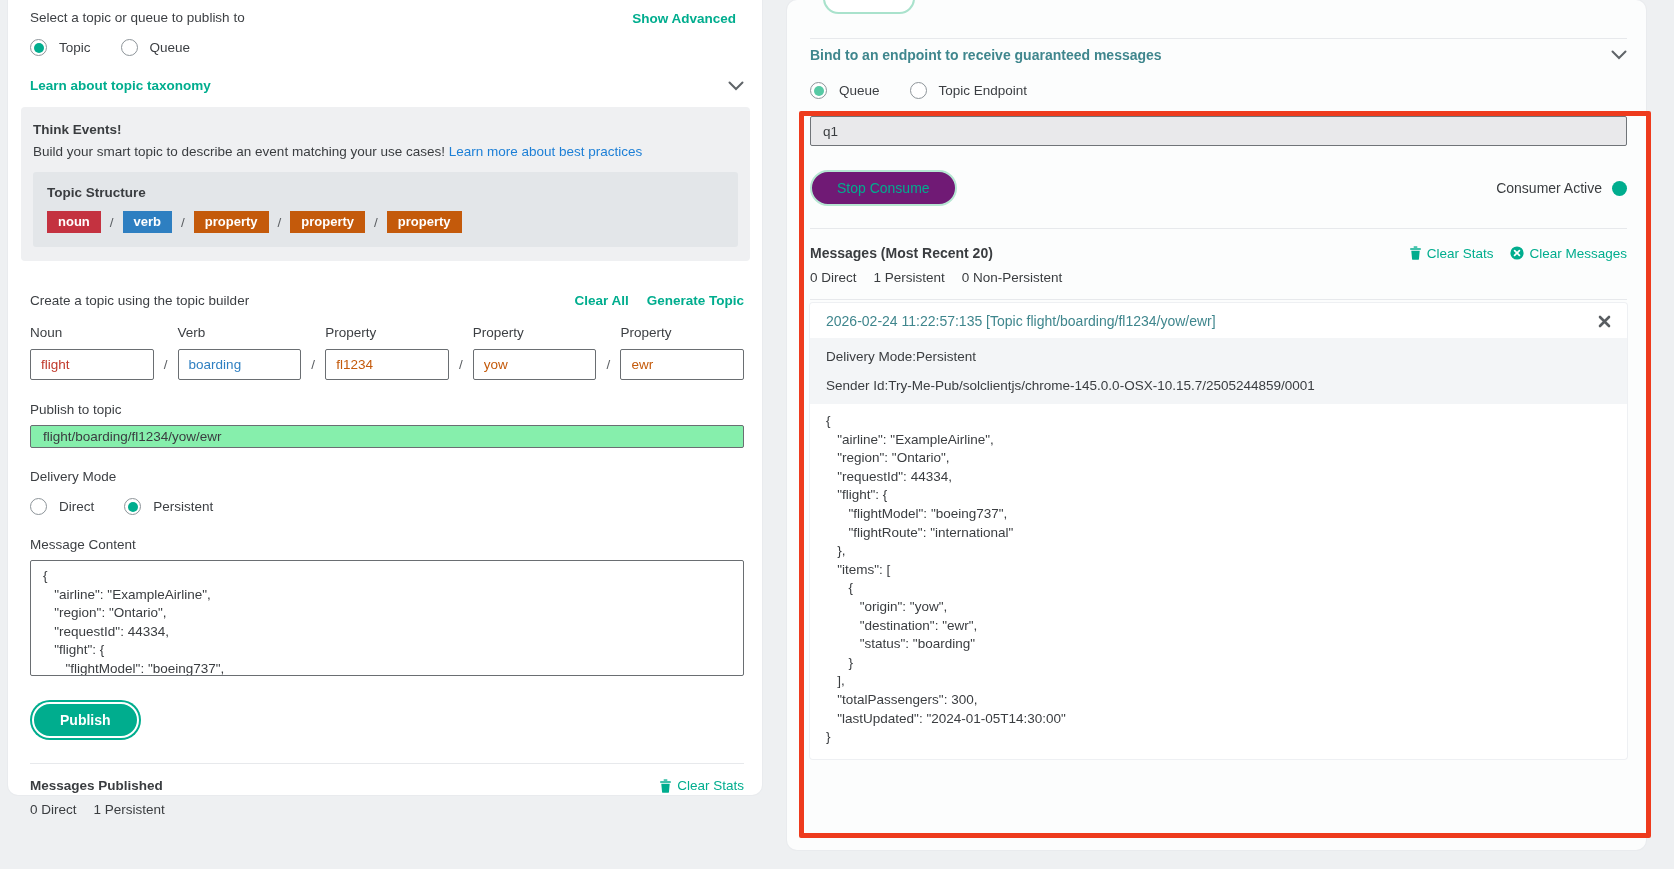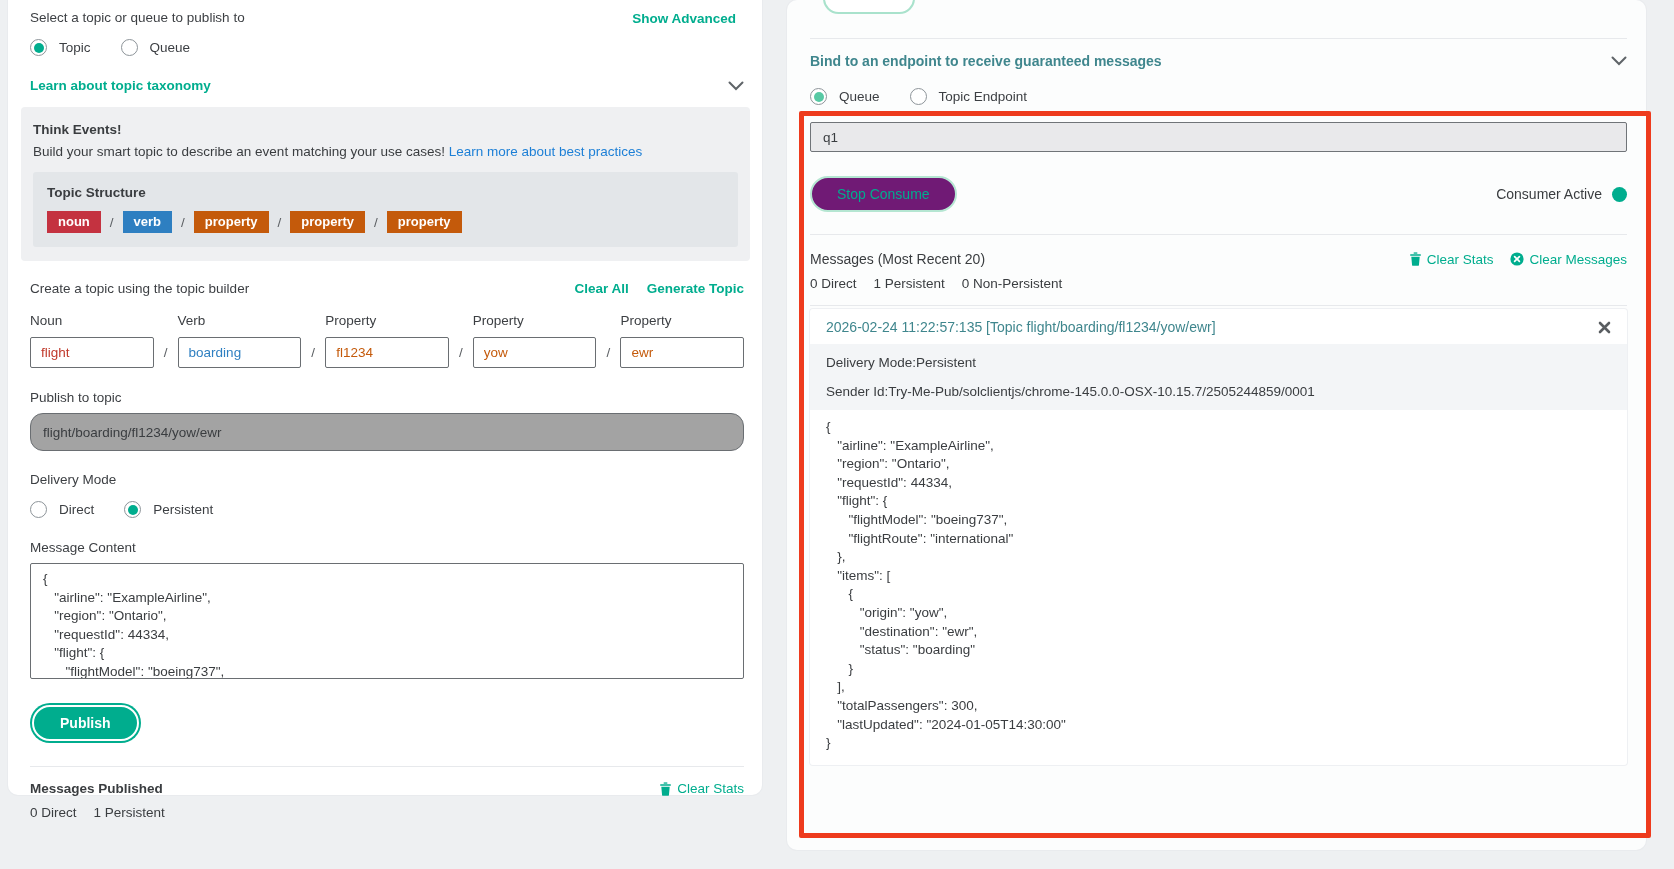--- a/index.html
+++ b/index.html
@@ -49,31 +49,31 @@
   .think-box { margin-top:14px; margin-left:-9px; margin-right:-6px; background:#eff0f2; border-radius:4px; padding:15px 12px 14px 12px; }
   .think-body { margin-top:7px; }
   .structure-box { margin-top:13px; background:#e3e6e9; border-radius:3px; padding:13px 14px 14px 14px; }
   .badges { margin-top:11px; display:flex; align-items:center; gap:9px; }
   .badge { color:#fff; font-weight:bold; font-size:13px; padding:3px 11px 4px 11px; }
   .badge-noun { background:var(--noun-red); }
   .badge-verb { background:var(--verb-blue); }
   .badge-property { background:var(--property-orange); }
   .slash { color:#5b5f63; }
 
-  .builder-head { margin-top:20px;justify-content:space-between; }
+  .builder-head { margin-top:32px;justify-content:space-between; }
   .builder-links { display:flex; gap:18px; font-weight:bold; }
   .builder-row { margin-top:17px; display:flex; align-items:flex-end; }
   .b-field { flex:1 1 0; display:flex; flex-direction:column; }
   .b-field .lbl { margin-bottom:9px; }
   .b-sep { flex:0 0 24px; text-align:center; color:#5b5f63; padding-bottom:8px; }
   .tb-input { height:31px; border:1px solid #6a6e72; border-radius:2px; padding:0 10px; font-size:13.5px; width:100%; background:#fff; font-family:inherit; }
   .c-red { color:#c0392b; } .c-blue { color:#2e7fc1; } .c-orange { color:#c45a0b; }
 
   .pub-topic-lbl { margin-top:22px; }
-  .full-input { margin-top:8px; width:100%; height:38px; border:1px solid #6a6e72; border-radius:13px; padding:0 12px; font-size:13.5px; color:#3a3d40; background:#a3a3a3; font-family:inherit; }
+  .full-input { margin-top:8px; width:100%; height:23px; border:1px solid #6a6e72; border-radius:2px; padding:0 12px; font-size:13.5px; color:#3a3d40; background:#86efac; font-family:inherit; }
   .dm-lbl { margin-top:21px; }
   .dm-radios { margin-top:14px; }
   .mc-lbl { margin-top:22px; }
   textarea.msg-content {
     margin-top:8px; width:100%; height:116px; border:1px solid #6a6e72; border-radius:2px;
     padding:6px 12px; font-size:13.5px; line-height:18.5px; color:#3a3d40;
     font-family:inherit; resize:none; overflow:hidden; background:#fff;
   }
   .publish-btn {
     margin:23px 0 0 2px; height:36px; padding:0 26px;
@@ -81,37 +81,37 @@
     border:2px solid #fff; border-radius:20px; box-shadow:0 0 0 2px var(--accent-teal);
     cursor:pointer; font-family:inherit;
   }
   .left-div { margin-top:25px; }
   .stats-head { margin-top:14px; }
   .stats-vals { margin-top:9px; display:flex; gap:17px; color:#3a3d40; }
 
   
   .partial-btn { position:absolute; top:-17px; left:36px; width:92px; height:31px; border:2px solid #a9e2cc; border-radius:17px; background:#fff; }
   .r-div1 { margin-top:38px; }
-  .bind-row { margin-top:14px; }
+  .bind-row { margin-top:8px; }
   .bind-head { color:var(--heading-teal); font-weight:bold; font-size:14px; }
   .r-radios { margin-top:19px; }
   .queue-input {
     margin-top:17px; width:100%; height:30px; background:#e9e9eb; border:1px solid #707478;
     border-radius:2px; padding:0 12px; font-size:13.5px; color:#3a3d40; font-family:inherit;
   }
   .consume-row { margin-top:24px; }
   .stop-btn {
     height:36px; padding:0 25px; background:#701a75; color:var(--accent-teal);
     border:2px solid #b5e6d2; border-radius:19px; font-size:14px; cursor:pointer; font-family:inherit;
   }
   .consumer { display:flex; align-items:center; gap:10px; color:#3a3d40; font-size:14px; }
   .consumer-dot { width:15px; height:15px; border-radius:50%; background:var(--status-green); }
   .r-div2 { margin-top:22px; }
   .msgs-head-row { margin-top:16px; }
-  .msgs-title { font-weight:normal; font-size:14px; }
+  .msgs-title { font-weight:bold; font-size:14px; }
   .msgs-links { display:flex; gap:17px; font-weight:400; }
   .r-stats { margin-top:9px; display:flex; gap:17px; }
   .r-div3 { margin-top:14px; }
 
   .message-card { margin-top:3px; background:#fff; border-radius:3px; box-shadow:0 0 0 1px #eef0f3; }
   .msg-head { display:flex; align-items:center; justify-content:space-between; padding:10px 16px 9px 16px; }
   .msg-ts { color:var(--heading-teal); font-size:14px; cursor:pointer; text-decoration:none; }
   .close-x { cursor:pointer; display:inline-flex; }
   .msg-meta { background:#f3f5f7; padding:4px 0; }
   .meta-row { display:flex; padding:7px 16px; font-size:13.5px; color:#3a3d40; }

